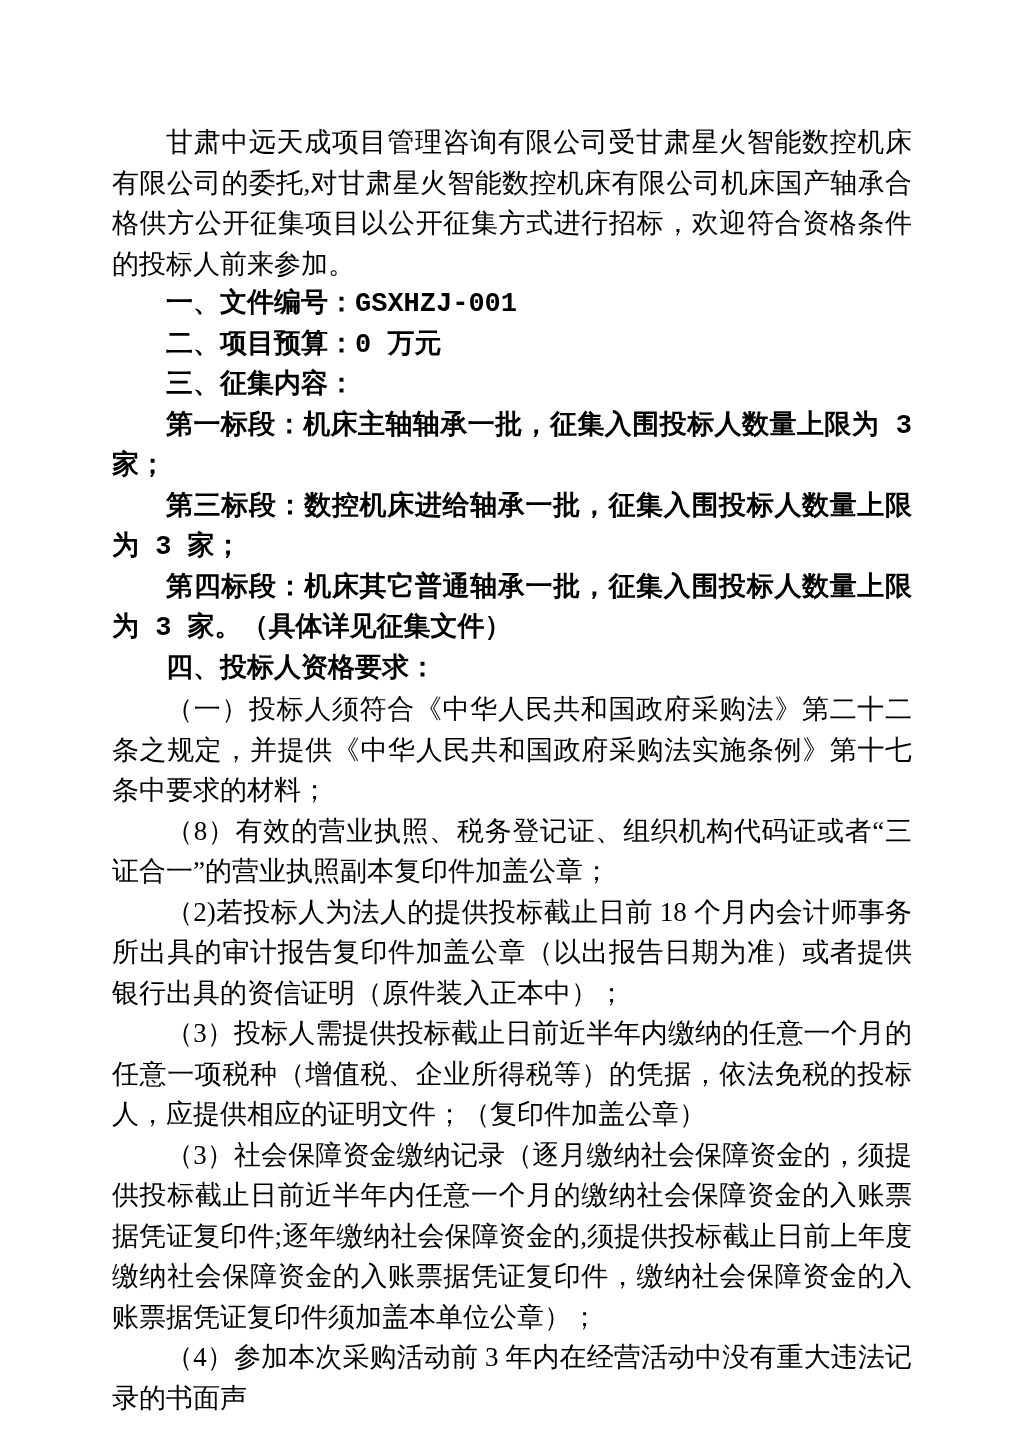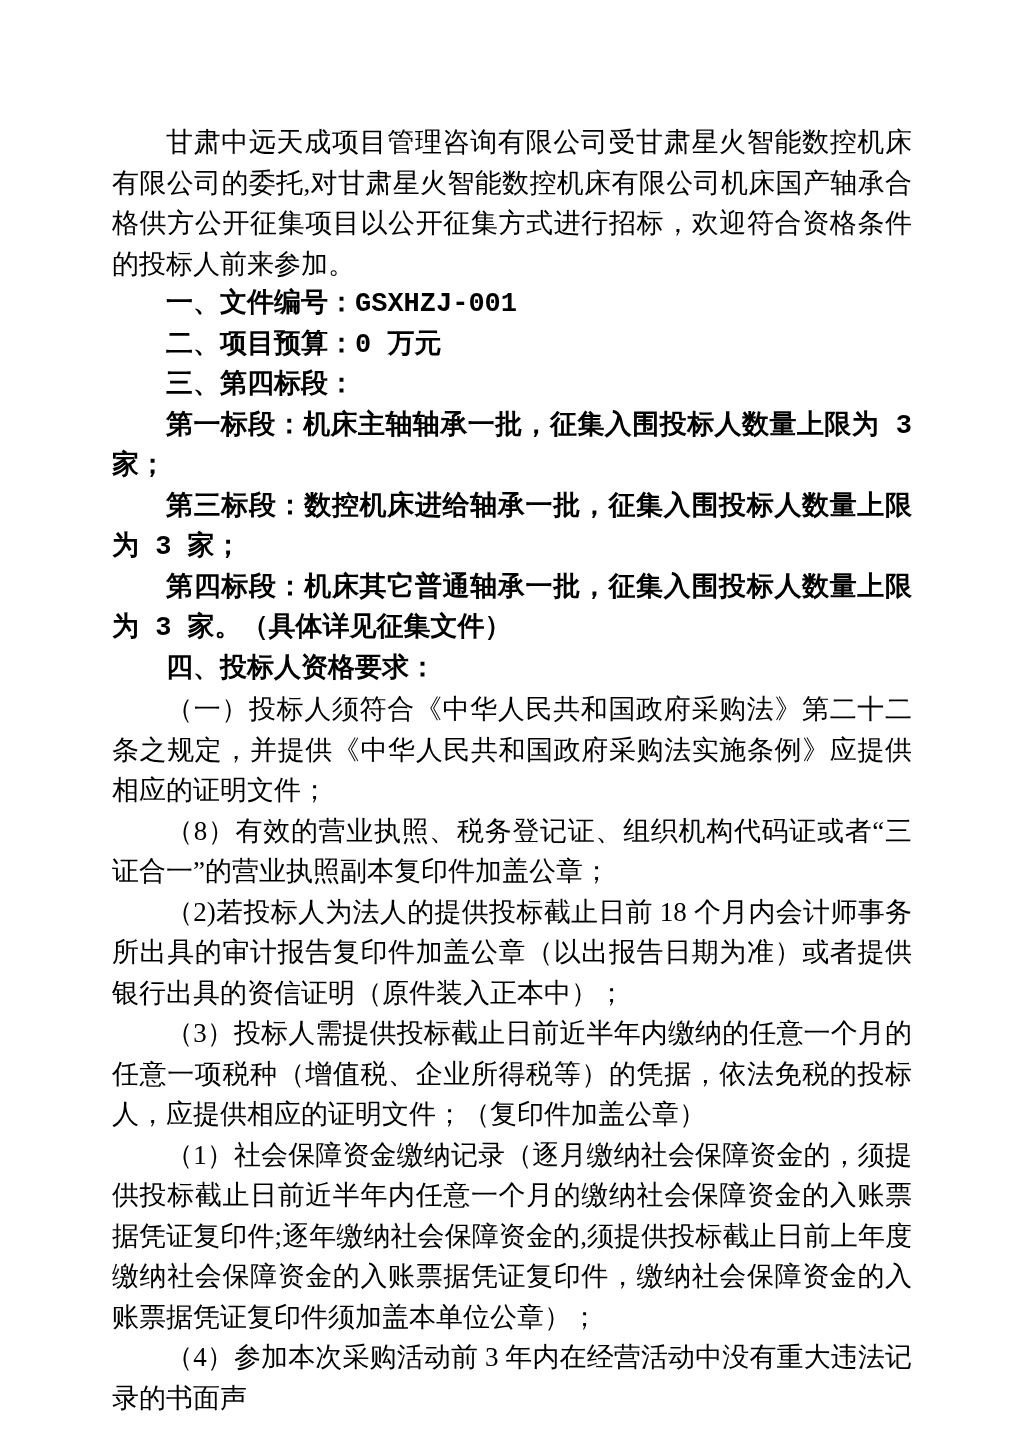--- a/index.html
+++ b/index.html
@@ -49,27 +49,27 @@
 <body>
 
 <div class="page">
   <div class="content">
 
 
     <div class="body-text">
       <p>甘肃中远天成项目管理咨询有限公司受甘肃星火智能数控机床有限公司的委托,对甘肃星火智能数控机床有限公司机床国产轴承合格供方公开征集项目以公开征集方式进行招标，欢迎符合资格条件的投标人前来参加。</p>
       <p class="bold">一、文件编号：GSXHZJ-001</p>
       <p class="bold">二、项目预算：0 万元</p>
-      <p class="bold">三、第四标段：</p>
+      <p class="bold">三、征集内容：</p>
       <p class="bold">第一标段：机床主轴轴承一批，征集入围投标人数量上限为 3 家；</p>
       <p class="bold">第三标段：数控机床进给轴承一批，征集入围投标人数量上限为 3 家；</p>
       <p class="bold">第四标段：机床其它普通轴承一批，征集入围投标人数量上限为 3 家。（具体详见征集文件）</p>
       <p class="bold">四、投标人资格要求：</p>
-      <p>（一）投标人须符合《中华人民共和国政府采购法》第二十二条之规定，并提供《中华人民共和国政府采购法实施条例》应提供相应的证明文件；</p>
+      <p>（一）投标人须符合《中华人民共和国政府采购法》第二十二条之规定，并提供《中华人民共和国政府采购法实施条例》第十七条中要求的材料；</p>
       <p>（8）有效的营业执照、税务登记证、组织机构代码证或者“三证合一”的营业执照副本复印件加盖公章；</p>
       <p>（2)若投标人为法人的提供投标截止日前 18 个月内会计师事务所出具的审计报告复印件加盖公章（以出报告日期为准）或者提供银行出具的资信证明（原件装入正本中）；</p>
       <p>（3）投标人需提供投标截止日前近半年内缴纳的任意一个月的任意一项税种（增值税、企业所得税等）的凭据，依法免税的投标人，应提供相应的证明文件；（复印件加盖公章）</p>
-      <p>（1）社会保障资金缴纳记录（逐月缴纳社会保障资金的，须提供投标截止日前近半年内任意一个月的缴纳社会保障资金的入账票据凭证复印件;逐年缴纳社会保障资金的,须提供投标截止日前上年度缴纳社会保障资金的入账票据凭证复印件，缴纳社会保障资金的入账票据凭证复印件须加盖本单位公章）；</p>
+      <p>（3）社会保障资金缴纳记录（逐月缴纳社会保障资金的，须提供投标截止日前近半年内任意一个月的缴纳社会保障资金的入账票据凭证复印件;逐年缴纳社会保障资金的,须提供投标截止日前上年度缴纳社会保障资金的入账票据凭证复印件，缴纳社会保障资金的入账票据凭证复印件须加盖本单位公章）；</p>
       <p>（4）参加本次采购活动前 3 年内在经营活动中没有重大违法记录的书面声</p>
     </div>
 
   </div>
 </div>
 
 </body></html>

